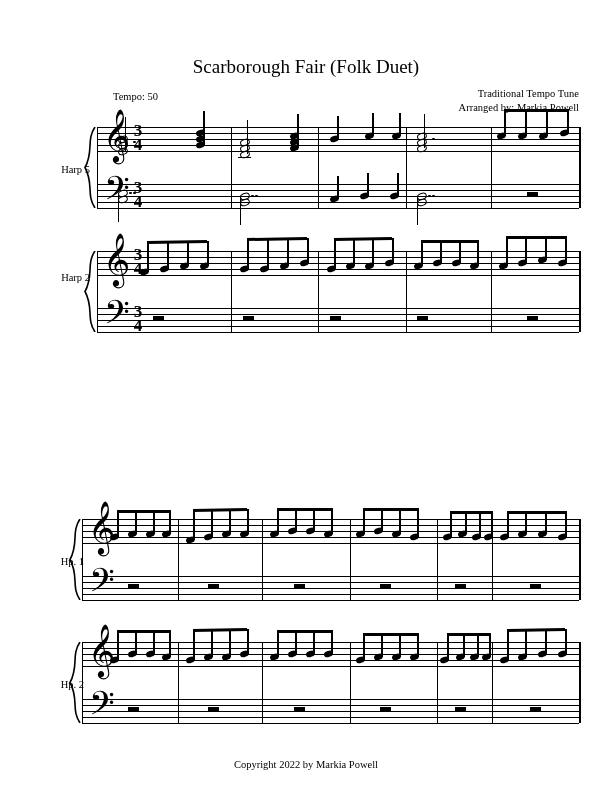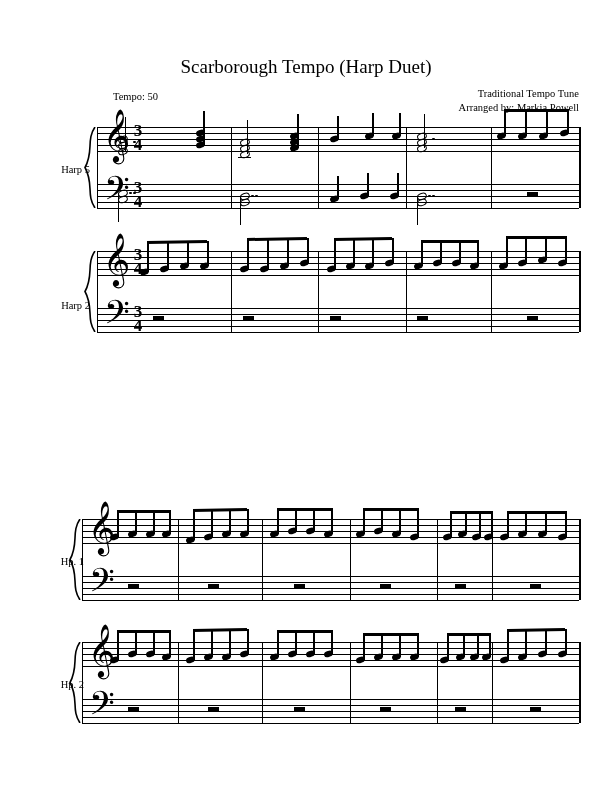--- a/index.html
+++ b/index.html
@@ -147,31 +147,32 @@
     height: 1px;
     width: 13px;
     background: #000;
   }
 </style>
 </head>
 <body>
 
 <div class="page">
 
-  <div class="title">Scarborough Tempo (Harp Duet)</div>
+  <div class="title">Scarborough Fair (Folk Duet)</div>
   <div class="tempo">Tempo: 50</div>
   <div class="credit1">Traditional Tempo Tune</div>
   <div class="credit2">Arranged by: Markia Powell</div>
+  <div class="copyright">Copyright 2022 by Markia Powell</div>
 
   <div class="system" id="sys1" style="left:0; top:0; width:612px; height:360px;"></div>
 
   <div class="system" id="sys2" style="left:0; top:0; width:612px; height:360px;"></div>
 
   <div class="instr-label" style="left:40px; top:164px; width:50px;">Harp 5</div>
-  <div class="instr-label" style="left:40px; top:300px; width:50px;">Harp 2</div>
+  <div class="instr-label" style="left:40px; top:272px; width:50px;">Harp 2</div>
   <div class="instr-label" style="left:40px; top:556px; width:44px;">Hp. 1</div>
   <div class="instr-label" style="left:40px; top:679px; width:44px;">Hp. 2</div>
 
 <div class="staff" style="left: 97px; top: 127px; width: 482px; height: 24px; position: absolute;">
       <div class="line" style="top: 0px; width: 482px;"></div>
       <div class="line" style="top: 6px; width: 482px;"></div>
       <div class="line" style="top: 12px; width: 482px;"></div>
       <div class="line" style="top: 18px; width: 482px;"></div>
       <div class="line" style="top: 24px; width: 482px;"></div>
     </div>

